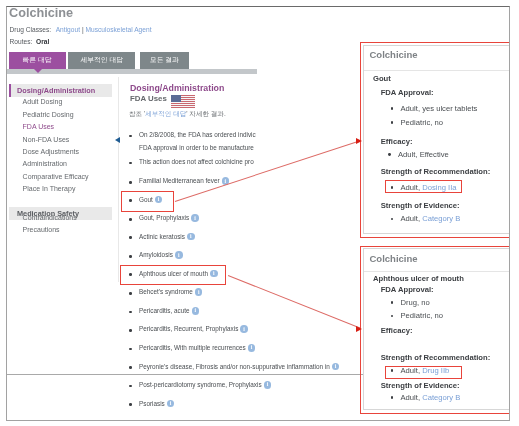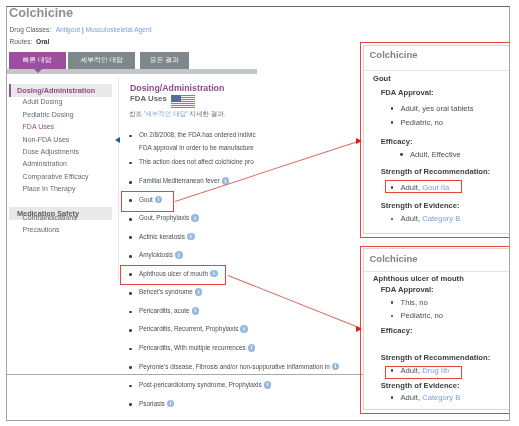--- a/index.html
+++ b/index.html
@@ -204,35 +204,35 @@
         </div>
       </div>
     <div class="abs hrule"></div>
 
     <div id="popups-host">
         <div class="abs popup" style="left: 356px; top: 38px; width: 152px; height: 189px;">
           <div class="pop-title" style="top: 2.7px;">Colchicine</div>
           <div class="pop-div" style="left: 0px; top: 24px; width: 150px;"></div>
           <div class="pline cond" style="left: 9px; top: 27.5px;">Gout</div>
           <div class="pline head" style="left: 16.7px; top: 41.8px;">FDA Approval:</div>
-          <div class="pline item" style="left: 36.5px; top: 58px;"><div class="pdot"></div><span>Adult, yes oral tablets</span></div>
+          <div class="pline item" style="left: 36.5px; top: 58px;"><div class="pdot"></div><span>Adult, yes ulcer tablets</span></div>
           <div class="pline item" style="left: 36.5px; top: 71.6px;"><div class="pdot"></div><span>Pediatric, no</span></div>
           <div class="pline head" style="left: 16.7px; top: 91px;">Efficacy:</div>
-          <div class="pline item" style="left: 46px; top: 103.8px;"><div class="pdot"></div><span>Adult, Effective</span></div>
+          <div class="pline item" style="left: 34px; top: 103.8px;"><div class="pdot"></div><span>Adult, Effective</span></div>
           <div class="pline head" style="left: 16.7px; top: 121px;">Strength of Recommendation:</div>
-          <div class="pline item" style="left: 36.5px; top: 137px;"><div class="pdot"></div><span>Adult, </span><span class="plink">Gout IIa</span></div>
+          <div class="pline item" style="left: 36.5px; top: 137px;"><div class="pdot"></div><span>Adult, </span><span class="plink">Dosing IIa</span></div>
           <div class="pline head" style="left: 16.7px; top: 155.4px;">Strength of Evidence:</div>
           <div class="pline item" style="left: 36.5px; top: 168.4px;"><div class="pdot"></div><span>Adult, </span><span class="plink">Category B</span></div>
         </div>
         <div class="abs popup" style="left: 356px; top: 241px; width: 152px; height: 162px;">
           <div class="pop-title" style="top: 3.8px;">Colchicine</div>
           <div class="pop-div" style="left: 0px; top: 22px; width: 150px;"></div>
           <div class="pline cond" style="left: 9px; top: 24.5px;">Aphthous ulcer of mouth</div>
           <div class="pline head" style="left: 16.7px; top: 35.5px;">FDA Approval:</div>
-          <div class="pline item" style="left: 36.5px; top: 48.7px;"><div class="pdot"></div><span>This, no</span></div>
+          <div class="pline item" style="left: 36.5px; top: 48.7px;"><div class="pdot"></div><span>Drug, no</span></div>
           <div class="pline item" style="left: 36.5px; top: 62.4px;"><div class="pdot"></div><span>Pediatric, no</span></div>
           <div class="pline head" style="left: 16.7px; top: 76.8px;">Efficacy:</div>
           <div class="pline head" style="left: 16.7px; top: 103.8px;">Strength of Recommendation:</div>
           <div class="pline item" style="left: 36.5px; top: 117px;"><div class="pdot"></div><span>Adult, </span><span class="plink">Drug IIb</span></div>
           <div class="pline head" style="left: 16.7px; top: 131.9px;">Strength of Evidence:</div>
           <div class="pline item" style="left: 36.5px; top: 143.5px;"><div class="pdot"></div><span>Adult, </span><span class="plink">Category B</span></div>
         </div>
       </div>
     <div id="annot-host">
         <div class="abs redbox" style="left: 114px; top: 184px; width: 53px; height: 21px;"></div>

